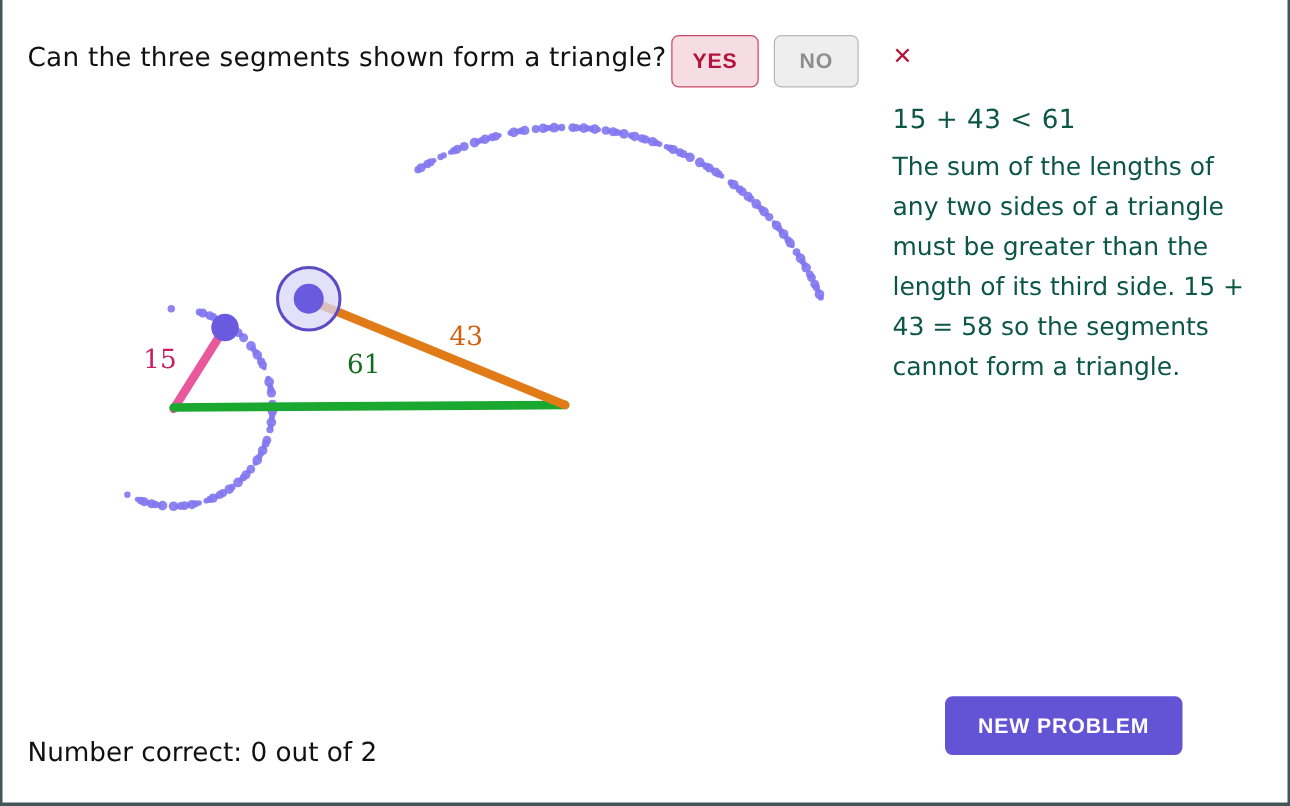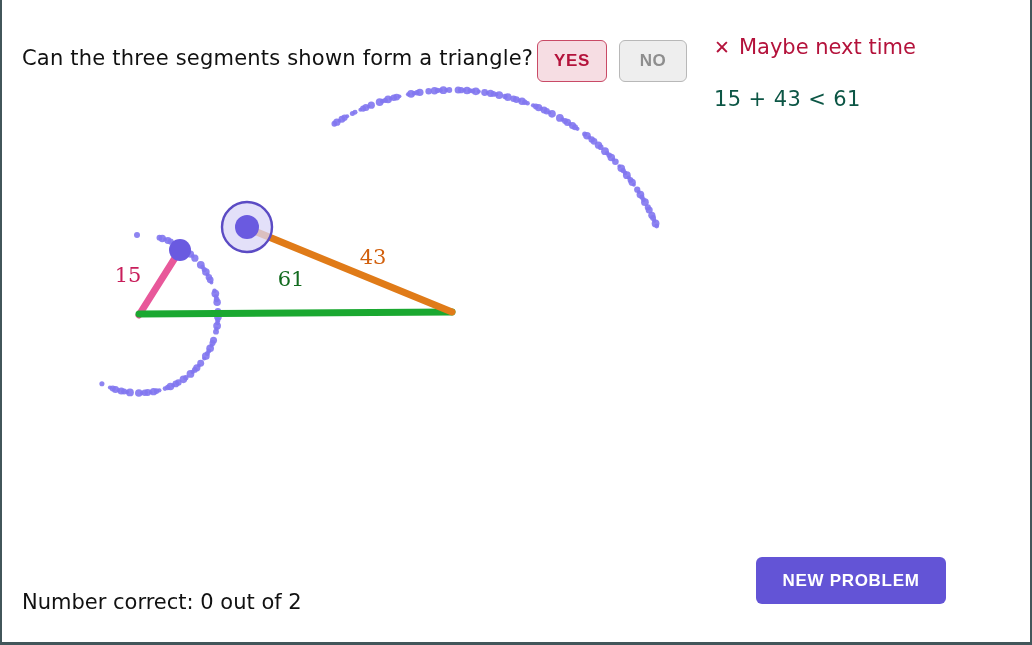--- a/index.html
+++ b/index.html
@@ -22,21 +22,20 @@
     overflow: hidden;
   }
 
   
   #question-row {
     position: absolute;
     left: 20px;
     top: 28px;
     right: 20px;
     height: 46px;
-    margin-top: 12px;
   }
   #question-text {
     position: absolute;
     left: 0;
     top: 6px;
     font-size: 21px;
     color: #111111;
     letter-spacing: .2px;
     white-space: nowrap;
   }
@@ -109,21 +108,21 @@
     color: #0c5645;
     font-size: 20px;
     line-height: 1.6;
     width: 282px;
   }
 
   
   #figure-area {
     position: absolute;
     left: 0;
-    top: 68px;
+    top: 80px;
     width: 700px;
     height: 400px;
   }
   #figure-svg { display: block; }
   .fig-label {
     font-family: "DejaVu Serif", serif;
     font-size: 21px;
   }
 
   
@@ -159,23 +158,23 @@
 
   <div id="question-row">
     <div id="question-text">Can the three segments shown form a triangle?</div>
     <div class="answer-btn" id="btn-yes">YES</div>
     <div class="answer-btn" id="btn-no">NO</div>
   </div>
 
   <div id="right-panel">
     <div id="verdict-line">
       <span id="verdict-icon">✕</span>
-      <span>Maybe next time</span>
     </div>
     <div id="verdict-inequality">15 + 43 &lt; 61</div>
+    <div id="solution-body">The sum of the lengths of any two sides of a triangle must be greater than the length of its third side. 15 + 43 = 58 so the segments cannot form a triangle.</div>
   </div>
 
   <div id="figure-area">
     <svg id="figure-svg" width="700" height="400" viewBox="0 0 700 400">
       <g id="arc-layer">
           <g>
             <circle cx="157.45" cy="169.69" r="2.90" fill="#8277f0" opacity="0.9"></circle>
             <circle cx="160.29" cy="170.51" r="3.65" fill="#8277f0" opacity="0.9"></circle>
             <circle cx="163.10" cy="171.43" r="1.91" fill="#8277f0" opacity="0.9"></circle>
             <circle cx="165.87" cy="172.46" r="3.48" fill="#8277f0" opacity="0.9"></circle>

